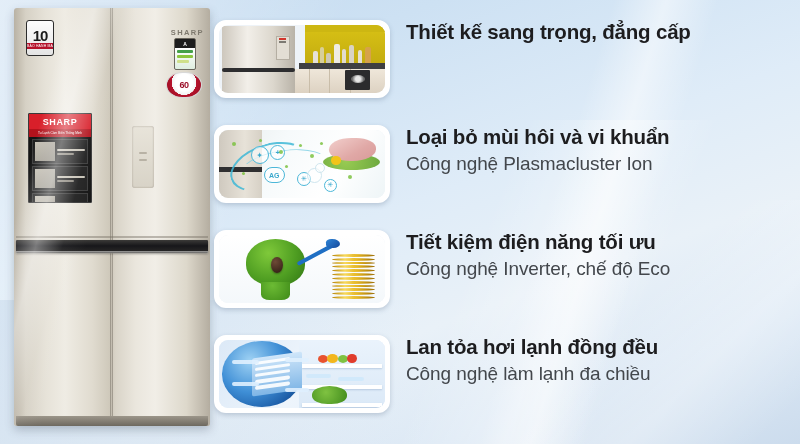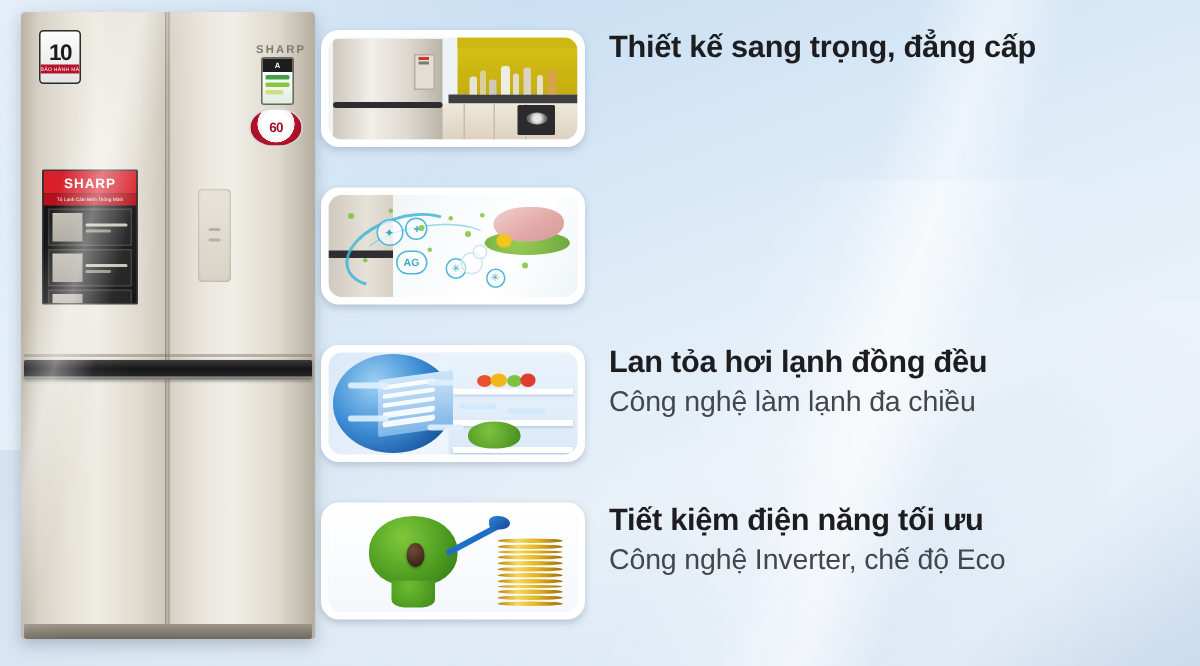--- a/index.html
+++ b/index.html
@@ -311,20 +311,59 @@
           <div class="p-dot" style="left:70%;top:45%;width:3px;height:3px;"></div>
           <div class="p-dot" style="left:78%;top:66%;width:4px;height:4px;"></div>
           <div class="p-dot" style="left:86%;top:30%;width:3px;height:3px;"></div>
           <div class="p-meat">
             <div class="g"></div>
               <div class="m"></div>
               <div class="y"></div>
           </div>
         </div>
       </div>
+      <div class="txt">
+        <div class="title">Loại bỏ mùi hôi và vi khuẩn</div>
+        <div class="sub">Công nghệ Plasmacluster Ion</div>
+      </div>
+    </div>
+
+    <div class="row">
+      <div class="thumb">
+        <div class="inner">
+          <div class="e-bg"></div>
+          <div class="e-bulb">
+            <div class="ball"></div>
+              <div class="neck"></div>
+              <div class="bolt"></div>
+          </div>
+          <div class="e-plug">
+            <div class="wire"></div>
+              <div class="head"></div>
+          </div>
+          <div class="e-coins">
+            <i></i>
+              <i></i>
+              <i></i>
+              <i></i>
+              <i></i>
+              <i></i>
+              <i></i>
+              <i></i>
+              <i></i>
+              <i></i>
+              <i></i>
+              <i></i>
+          </div>
+        </div>
+      </div>
+      <div class="txt">
+        <div class="title">Tiết kiệm điện năng tối ưu</div>
+        <div class="sub">Công nghệ Inverter, chế độ Eco</div>
+      </div>
     </div>
 
     <div class="row">
       <div class="thumb">
         <div class="inner">
           <div class="a-bg"></div>
           <div class="a-inner">
             <div class="a-shelf" style="top:36%"></div>
             <div class="a-shelf" style="top:66%"></div>
             <div class="a-shelf" style="top:92%"></div>
@@ -349,49 +388,14 @@
           <div class="a-arr" style="left:40%;top:26%;width:14%;background:#dff0fe"></div>
           <div class="a-arr" style="left:40%;top:70%;width:14%;background:#dff0fe"></div>
         </div>
       </div>
       <div class="txt">
         <div class="title">Lan tỏa hơi lạnh đồng đều</div>
         <div class="sub">Công nghệ làm lạnh đa chiều</div>
       </div>
     </div>
 
-    <div class="row">
-      <div class="thumb">
-        <div class="inner">
-          <div class="e-bg"></div>
-          <div class="e-bulb">
-            <div class="ball"></div>
-              <div class="neck"></div>
-              <div class="bolt"></div>
-          </div>
-          <div class="e-plug">
-            <div class="wire"></div>
-              <div class="head"></div>
-          </div>
-          <div class="e-coins">
-            <i></i>
-              <i></i>
-              <i></i>
-              <i></i>
-              <i></i>
-              <i></i>
-              <i></i>
-              <i></i>
-              <i></i>
-              <i></i>
-              <i></i>
-              <i></i>
-          </div>
-        </div>
-      </div>
-      <div class="txt">
-        <div class="title">Tiết kiệm điện năng tối ưu</div>
-        <div class="sub">Công nghệ Inverter, chế độ Eco</div>
-      </div>
-    </div>
-
   </div>
 </div>
 
 </body></html>

